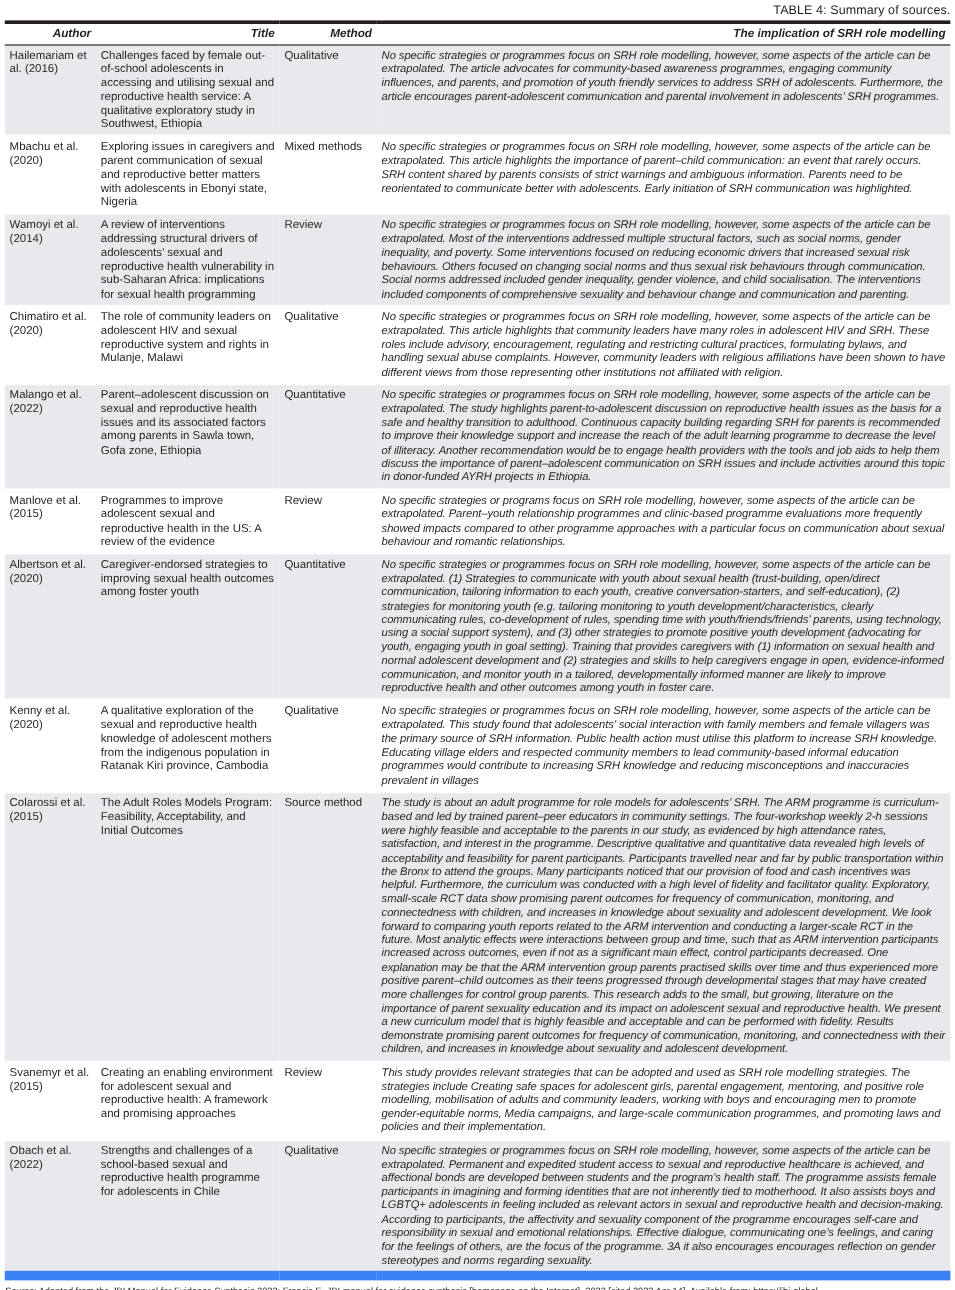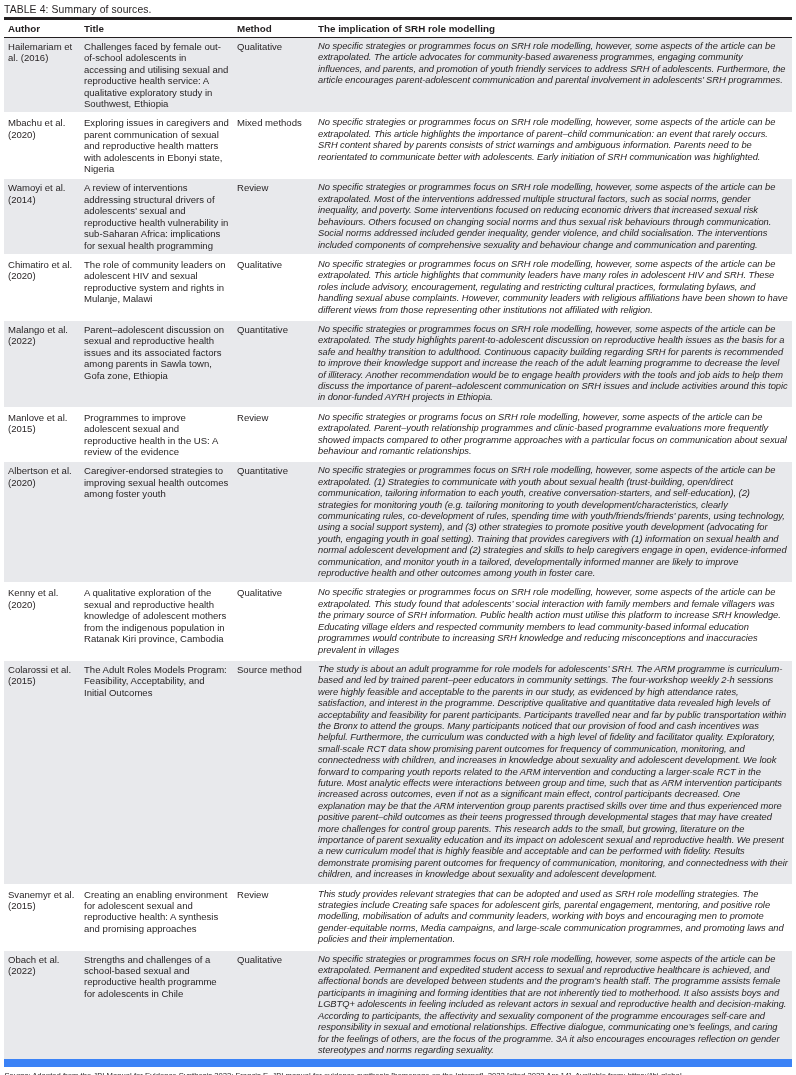--- a/index.html
+++ b/index.html
@@ -7,21 +7,21 @@
       width: 796px; height: 1075px; overflow: hidden;
       font-family: "Liberation Sans", sans-serif;
       color: #231f20;
     }
   </style>
 </head>
 <body>
 
 <div id="page" style="width:796px;">
   <div style="padding:3px 4px 0 4px;">
-    <div class="cap" style="font-size:10.4px; line-height:13px; margin-bottom:1px; letter-spacing:0.1px;">TABLE 4: Summary of sources.</div>
+    <div class="cap" style="font-size:10.4px; line-height:13px; margin-bottom:1px; letter-spacing:0.1px;text-align:right;">TABLE 4: Summary of sources.</div>
     <table id="tbl" style="width:788px; border-collapse:collapse; table-layout:fixed; font-size:9.55px; line-height:11.4px;">
       <colgroup>
         <col style="width:76px">
           <col style="width:153px">
           <col style="width:81px">
           <col style="width:478px">
       </colgroup>
       <thead>
         <tr>
           <th>Author</th>
@@ -32,21 +32,21 @@
       </thead>
       <tbody id="tbody">
           <tr class="shade">
             <td>Hailemariam et al. (2016)</td>
             <td>Challenges faced by female out-of-school adolescents in accessing and utilising sexual and reproductive health service: A qualitative exploratory study in Southwest, Ethiopia</td>
             <td>Qualitative</td>
             <td class="impl">No specific strategies or programmes focus on SRH role modelling, however, some aspects of the article can be extrapolated. The article advocates for community-based awareness programmes, engaging community influences, and parents, and promotion of youth friendly services to address SRH of adolescents. Furthermore, the article encourages parent-adolescent communication and parental involvement in adolescents’ SRH programmes.</td>
           </tr>
           <tr>
             <td>Mbachu et al. (2020)</td>
-            <td>Exploring issues in caregivers and parent communication of sexual and reproductive health matters with adolescents in Ebonyi state, Nigeria</td>
+            <td>Exploring issues in caregivers and parent communication of sexual and reproductive better matters with adolescents in Ebonyi state, Nigeria</td>
             <td>Mixed methods</td>
             <td class="impl">No specific strategies or programmes focus on SRH role modelling, however, some aspects of the article can be extrapolated. This article highlights the importance of parent–child communication: an event that rarely occurs. SRH content shared by parents consists of strict warnings and ambiguous information. Parents need to be reorientated to communicate better with adolescents. Early initiation of SRH communication was highlighted.</td>
           </tr>
           <tr class="shade">
             <td>Wamoyi et al. (2014)</td>
             <td>A review of interventions addressing structural drivers of adolescents’ sexual and reproductive health vulnerability in sub-Saharan Africa: implications for sexual health programming</td>
             <td>Review</td>
             <td class="impl">No specific strategies or programmes focus on SRH role modelling, however, some aspects of the article can be extrapolated. Most of the interventions addressed multiple structural factors, such as social norms, gender inequality, and poverty. Some interventions focused on reducing economic drivers that increased sexual risk behaviours. Others focused on changing social norms and thus sexual risk behaviours through communication. Social norms addressed included gender inequality, gender violence, and child socialisation. The interventions included components of comprehensive sexuality and behaviour change and communication and parenting.</td>
           </tr>
           <tr>
@@ -80,43 +80,43 @@
             <td class="impl">No specific strategies or programmes focus on SRH role modelling, however, some aspects of the article can be extrapolated. This study found that adolescents’ social interaction with family members and female villagers was the primary source of SRH information. Public health action must utilise this platform to increase SRH knowledge. Educating village elders and respected community members to lead community-based informal education programmes would contribute to increasing SRH knowledge and reducing misconceptions and inaccuracies prevalent in villages</td>
           </tr>
           <tr class="shade">
             <td>Colarossi et al. (2015)</td>
             <td>The Adult Roles Models Program: Feasibility, Acceptability, and Initial Outcomes</td>
             <td>Source method</td>
             <td class="impl">The study is about an adult programme for role models for adolescents’ SRH. The ARM programme is curriculum-based and led by trained parent–peer educators in community settings. The four-workshop weekly 2-h sessions were highly feasible and acceptable to the parents in our study, as evidenced by high attendance rates, satisfaction, and interest in the programme. Descriptive qualitative and quantitative data revealed high levels of acceptability and feasibility for parent participants. Participants travelled near and far by public transportation within the Bronx to attend the groups. Many participants noticed that our provision of food and cash incentives was helpful. Furthermore, the curriculum was conducted with a high level of fidelity and facilitator quality. Exploratory, small-scale RCT data show promising parent outcomes for frequency of communication, monitoring, and connectedness with children, and increases in knowledge about sexuality and adolescent development. We look forward to comparing youth reports related to the ARM intervention and conducting a larger-scale RCT in the future. Most analytic effects were interactions between group and time, such that as ARM intervention participants increased across outcomes, even if not as a significant main effect, control participants decreased. One explanation may be that the ARM intervention group parents practised skills over time and thus experienced more positive parent–child outcomes as their teens progressed through developmental stages that may have created more challenges for control group parents. This research adds to the small, but growing, literature on the importance of parent sexuality education and its impact on adolescent sexual and reproductive health. We present a new curriculum model that is highly feasible and acceptable and can be performed with fidelity. Results demonstrate promising parent outcomes for frequency of communication, monitoring, and connectedness with their children, and increases in knowledge about sexuality and adolescent development.</td>
           </tr>
           <tr>
             <td>Svanemyr et al. (2015)</td>
-            <td>Creating an enabling environment for adolescent sexual and reproductive health: A synthesis and promising approaches</td>
+            <td>Creating an enabling environment for adolescent sexual and reproductive health: A framework and promising approaches</td>
             <td>Review</td>
             <td class="impl">This study provides relevant strategies that can be adopted and used as SRH role modelling strategies. The strategies include Creating safe spaces for adolescent girls, parental engagement, mentoring, and positive role modelling, mobilisation of adults and community leaders, working with boys and encouraging men to promote gender-equitable norms, Media campaigns, and large-scale communication programmes, and promoting laws and policies and their implementation.</td>
           </tr>
           <tr class="shade">
             <td>Obach et al. (2022)</td>
             <td>Strengths and challenges of a school-based sexual and reproductive health programme for adolescents in Chile</td>
             <td>Qualitative</td>
             <td class="impl">No specific strategies or programmes focus on SRH role modelling, however, some aspects of the article can be extrapolated. Permanent and expedited student access to sexual and reproductive healthcare is achieved, and affectional bonds are developed between students and the program’s health staff. The programme assists female participants in imagining and forming identities that are not inherently tied to motherhood. It also assists boys and LGBTQ+ adolescents in feeling included as relevant actors in sexual and reproductive health and decision-making. According to participants, the affectivity and sexuality component of the programme encourages self-care and responsibility in sexual and emotional relationships. Effective dialogue, communicating one’s feelings, and caring for the feelings of others, are the focus of the programme. 3A it also encourages encourages reflection on gender stereotypes and norms regarding sexuality.</td>
           </tr>
         </tbody>
     </table>
     <div class="foot" style="font-size:7.7px; line-height:11.5px; margin-top:3px; width:788px;">
       <p style="margin:0;"><span style="font-style:italic;">Source</span><span>: Adapted from the JBI Manual for Evidence Synthesis 2023: Francis E. JBI manual for evidence synthesis [homepage on the Internet]. 2022 [cited 2023 Apr 14]. Available from: https://jbi-global-wiki.refined.site/space/MANUAL/4687770/11.3+The+scoping+review+and+summary+of+the+evidence</span></p>
 
     </div>
   </div>
 </div>
 
 <style>
   #tbl thead th {
-    text-align: left; font-weight: bold; font-size: 9.8px;
+    text-align: right; font-weight: bold; font-size: 9.8px;
     padding: 3px 4px 2px 4px; line-height: 12px;
-    border-top: 3px solid #231f20; border-bottom: 1px solid #231f20;
+    border-top: 3px solid #231f20; border-bottom: 1px solid #231f20; font-style: italic;
   }
   #tbl td { vertical-align: top; padding: 3px 4px 3px 4px; }
   #tbl tbody tr { border-bottom: 2px solid #ffffff; }
   #tbl tbody tr.shade td { background: #e8e9ec; }
   #tbl tbody tr:last-child { border-bottom: 8px solid #3b82f6; }
   #tbl td.impl { font-size: 9.35px; letter-spacing: -0.05px; font-style: italic; }
 </style>
 
 </body></html>

